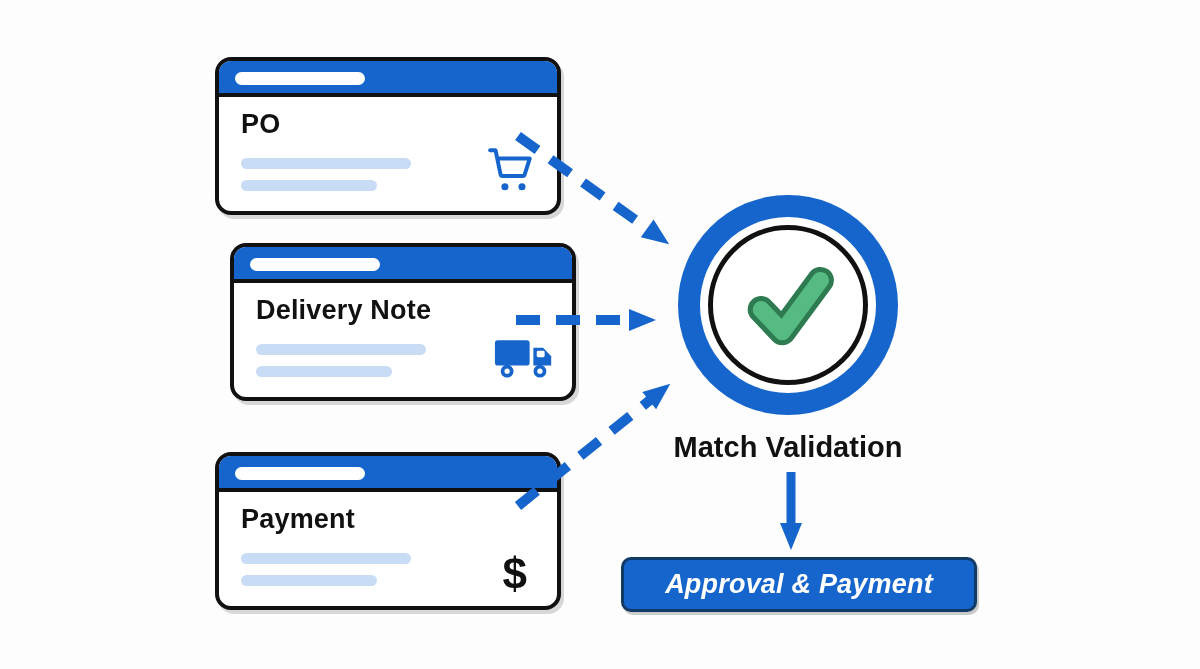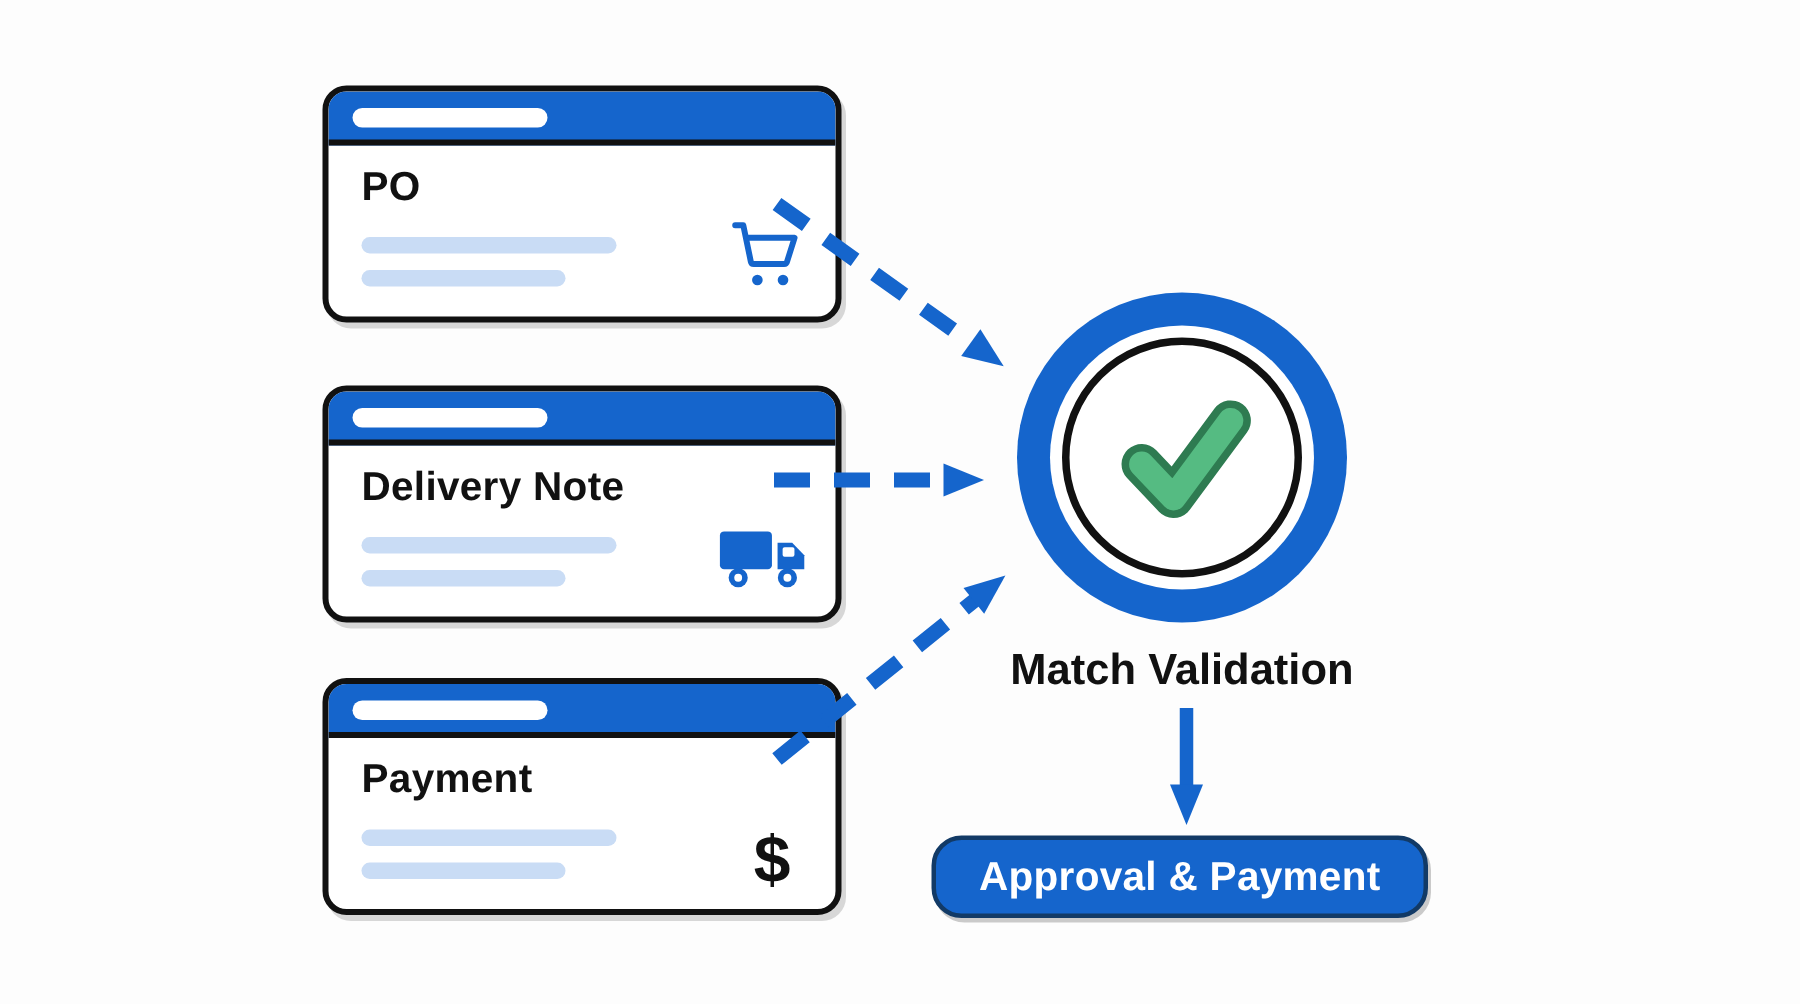--- a/index.html
+++ b/index.html
@@ -26,21 +26,21 @@
     position:absolute;
     left:215px;
     width:346px;height:158px;
     background:#fff;
     border:4px solid var(--black);
     border-radius:16px;
     box-shadow:3px 4px 0 rgba(0,0,0,0.15);
     overflow:hidden;
   }
   .card.c0{top:57px;}
-  .card.c1{top:257px;}
+  .card.c1{top:243px;margin-left:15px;}
   .card.c2{top:452px;}
   .card-header{
     height:36px;
     background:var(--blue);
     border-bottom:4px solid var(--black);
     position:relative;
   }
   .pill{
     position:absolute;left:16px;top:11px;
     width:130px;height:13px;border-radius:7px;
@@ -80,26 +80,27 @@
   }
   .match-label{
     position:absolute;left:638px;top:431px;width:300px;
     text-align:center;
     font-size:29px;font-weight:700;color:var(--black);
   }
 
   
   .result-btn{
     position:absolute;left:621px;top:557px;
-    width:331px;height:55px;
+    width:356px;height:55px;
     background:var(--blue);
     border:3px solid var(--button-border);
-    border-radius:20px;
+    border-radius:10px;
     display:flex;align-items:center;justify-content:center;
     box-shadow:2px 3px 0 rgba(0,0,0,0.2);
+    font-style:italic;
   }
   .result-btn span{
     color:#fff;font-size:27px;font-weight:700;letter-spacing:.2px;
   }
 
   
   .arrows{
     position:absolute;inset:0;width:1200px;height:669px;
     pointer-events:none;
   }

